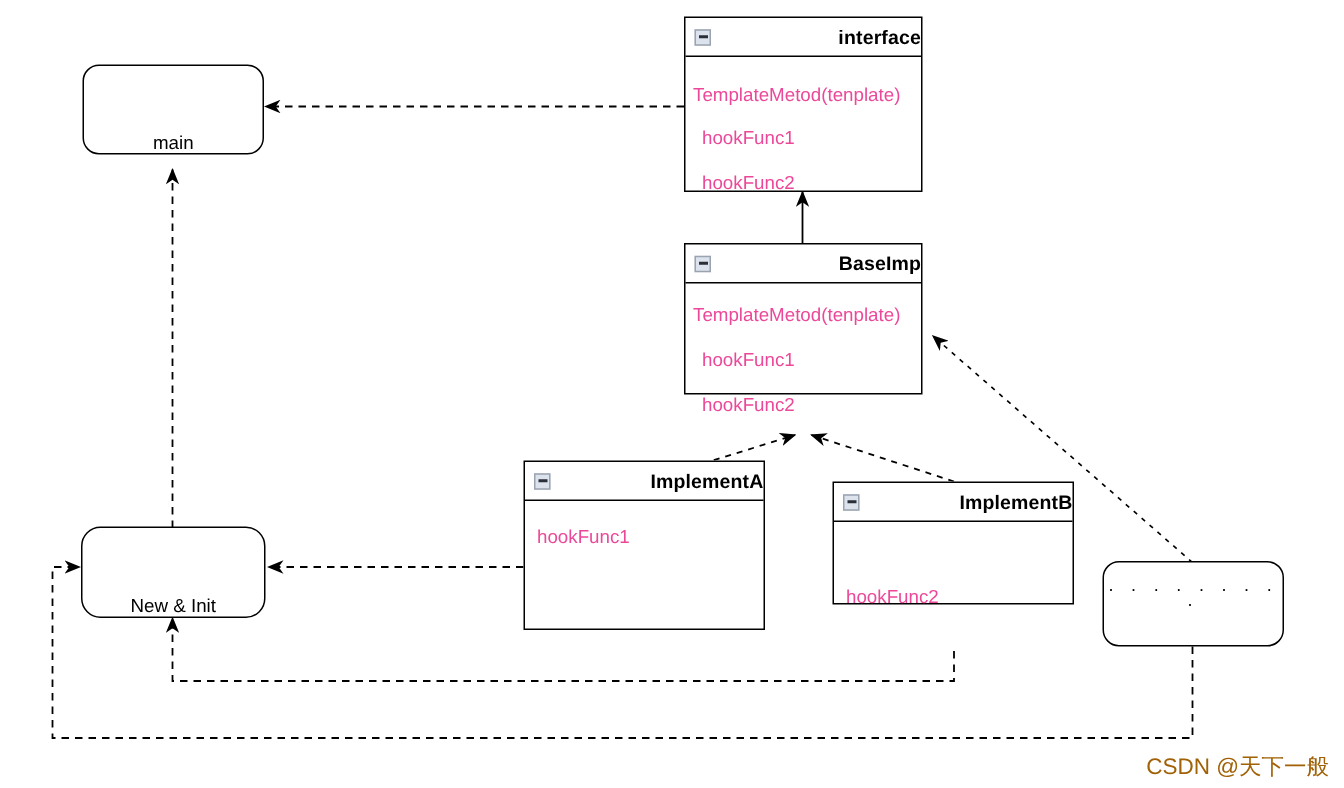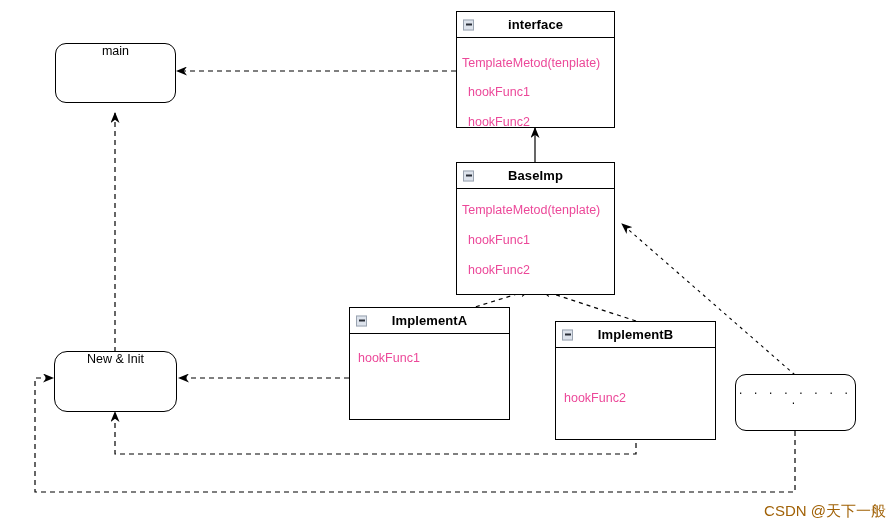--- a/index.html
+++ b/index.html
@@ -30,21 +30,21 @@
     border: 1px solid #000000;
     box-sizing: border-box;
     z-index: 5;
   }
   .uml-header {
     position: relative;
     height: 26px;
     border-bottom: 1px solid #000000;
     display: flex;
     align-items: center;
-    justify-content: center;
+    justify-content: flex-end;
     box-sizing: border-box;
   }
   .uml-title {
     font-size: 13px;
     font-weight: bold;
     color: #000000;
     letter-spacing: 0.1px;
   }
   .collapse-icon {
     position: absolute;
@@ -78,21 +78,21 @@
     white-space: nowrap;
   }
   
   .round-box {
     position: absolute;
     background: #ffffff;
     border: 1px solid #000000;
     border-radius: 11px;
     box-sizing: border-box;
     display: flex;
-    align-items: flex-start;
+    align-items: flex-end;
     justify-content: center;
     z-index: 5;
   }
   .round-label {
     font-size: 12.5px;
     color: #000000;
   }
   .dots-box {
     position: absolute;
     background: #ffffff;
@@ -174,21 +174,21 @@
       <span class="collapse-icon"></span>
       <span class="uml-title">interface</span>
     </div>
     <div class="uml-body">
       <div class="uml-row" style="left:5px; top:18px;">TemplateMetod(tenplate)</div>
       <div class="uml-row" style="left:11px; top:47px;">hookFunc1</div>
       <div class="uml-row" style="left:11px; top:77px;">hookFunc2</div>
     </div>
   </div>
 
-  <div class="uml-box" style="left:456px; top:162px; width:159px; height:133px;">
+  <div class="uml-box" style="left:456px; top:162px; width:159px; height:101px;">
     <div class="uml-header">
       <span class="collapse-icon"></span>
       <span class="uml-title">BaseImp</span>
     </div>
     <div class="uml-body">
       <div class="uml-row" style="left:5px; top:14px;">TemplateMetod(tenplate)</div>
       <div class="uml-row" style="left:11px; top:44px;">hookFunc1</div>
       <div class="uml-row" style="left:11px; top:74px;">hookFunc2</div>
     </div>
   </div>
@@ -196,21 +196,21 @@
   <div class="uml-box" style="left:349px; top:307px; width:161px; height:113px;">
     <div class="uml-header">
       <span class="collapse-icon"></span>
       <span class="uml-title">ImplementA</span>
     </div>
     <div class="uml-body">
       <div class="uml-row" style="left:8px; top:17px;">hookFunc1</div>
     </div>
   </div>
 
-  <div class="uml-box" style="left:555px; top:321px; width:161px; height:119px;">
+  <div class="uml-box" style="left:555px; top:321px; width:161px; height:82px;">
     <div class="uml-header">
       <span class="collapse-icon"></span>
       <span class="uml-title">ImplementB</span>
     </div>
     <div class="uml-body">
       <div class="uml-row" style="left:8px; top:43px;">hookFunc2</div>
     </div>
   </div>
 
   <div class="watermark">CSDN @天下一般</div>

